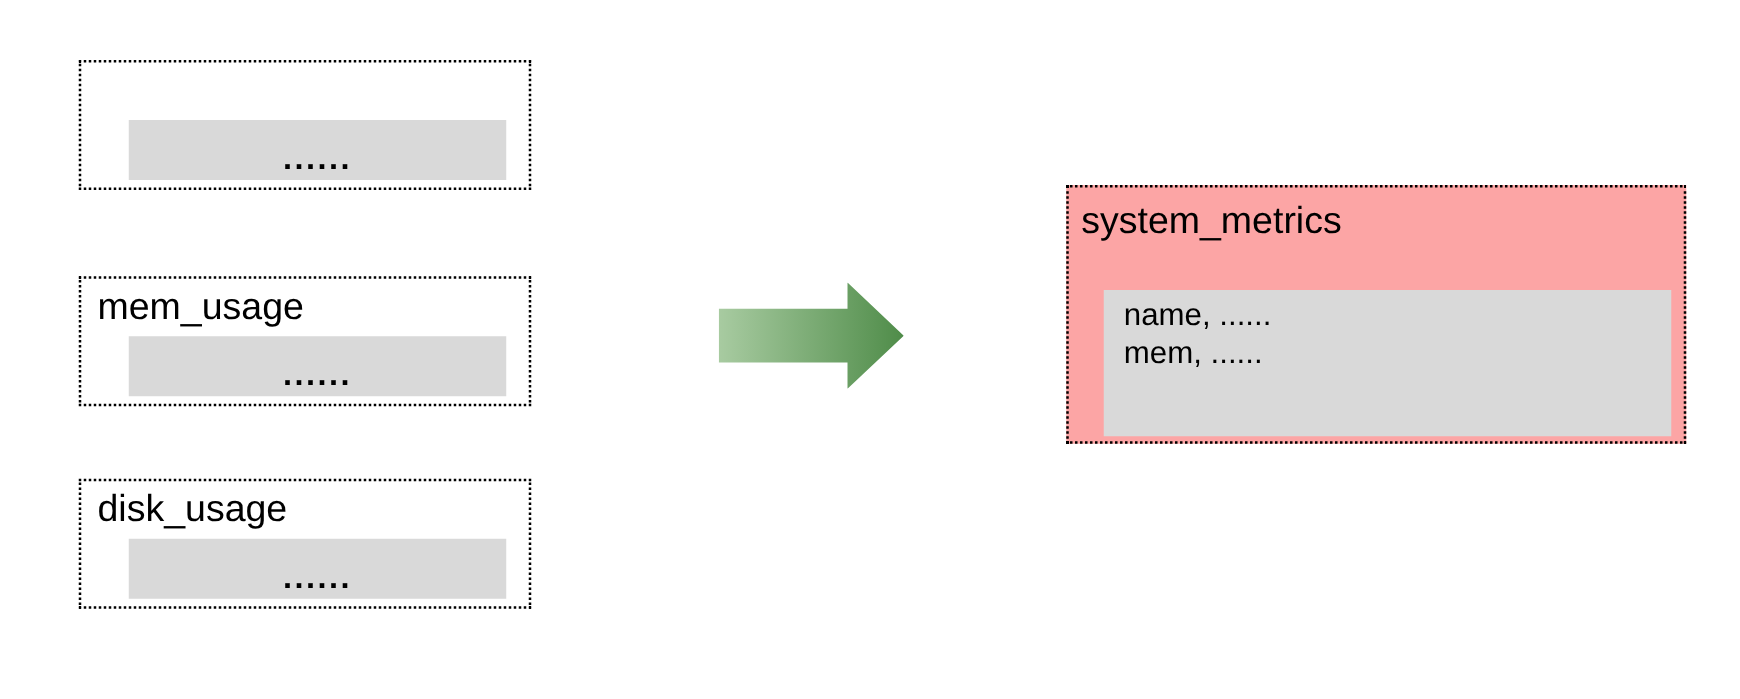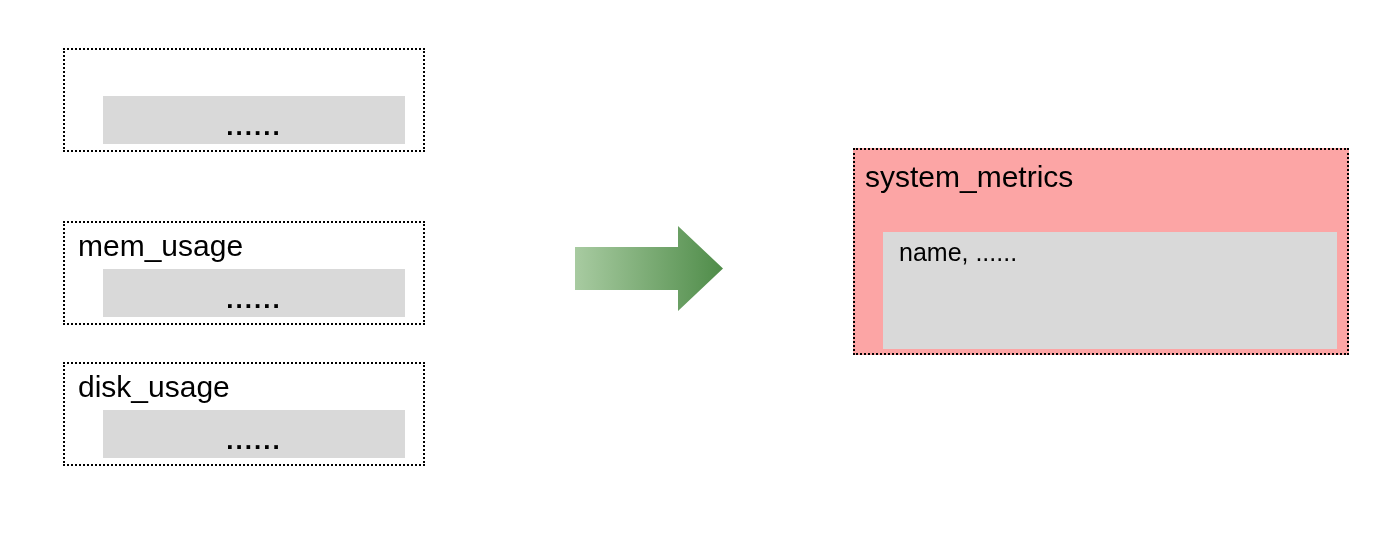--- a/index.html
+++ b/index.html
@@ -14,21 +14,21 @@
 
   
   .src-box {
     position: absolute;
     left: 63px; width: 362px; height: 104px;
     border: 2px dotted #000;
     background: #ffffff;
   }
   .src-box.b1 { top: 48px; }
   .src-box.b2 { top: 221px; }
-  .src-box.b3 { top: 362px; text-align: center; }
+  .src-box.b3 { top: 383px; text-align: center; }
   .src-title {
     position: absolute; left: 13px; top: 5px;
     font-size: 30px; line-height: 36px;
     white-space: nowrap;
   }
   .src-bar {
     position: absolute; left: 38px; top: 46px;
     width: 302px; height: 48px;
     display: flex; align-items: center; justify-content: center;
   }
@@ -97,16 +97,17 @@
         </linearGradient>
       </defs>
       <polygon points="0,21 103,21 103,0 148,42.5 103,85 103,64 0,64" fill="url(#arrowGrad)"></polygon>
     </svg>
   </div>
 
   <div class="result-box">
     <div class="result-title">system_metrics</div>
     <div class="result-panel" style="background:#d9d9d9;">
       <div class="field-row">name, ......</div>
+      <div class="field-row">mem, ......</div>
     </div>
   </div>
 
 </div>
 
 </body></html>

